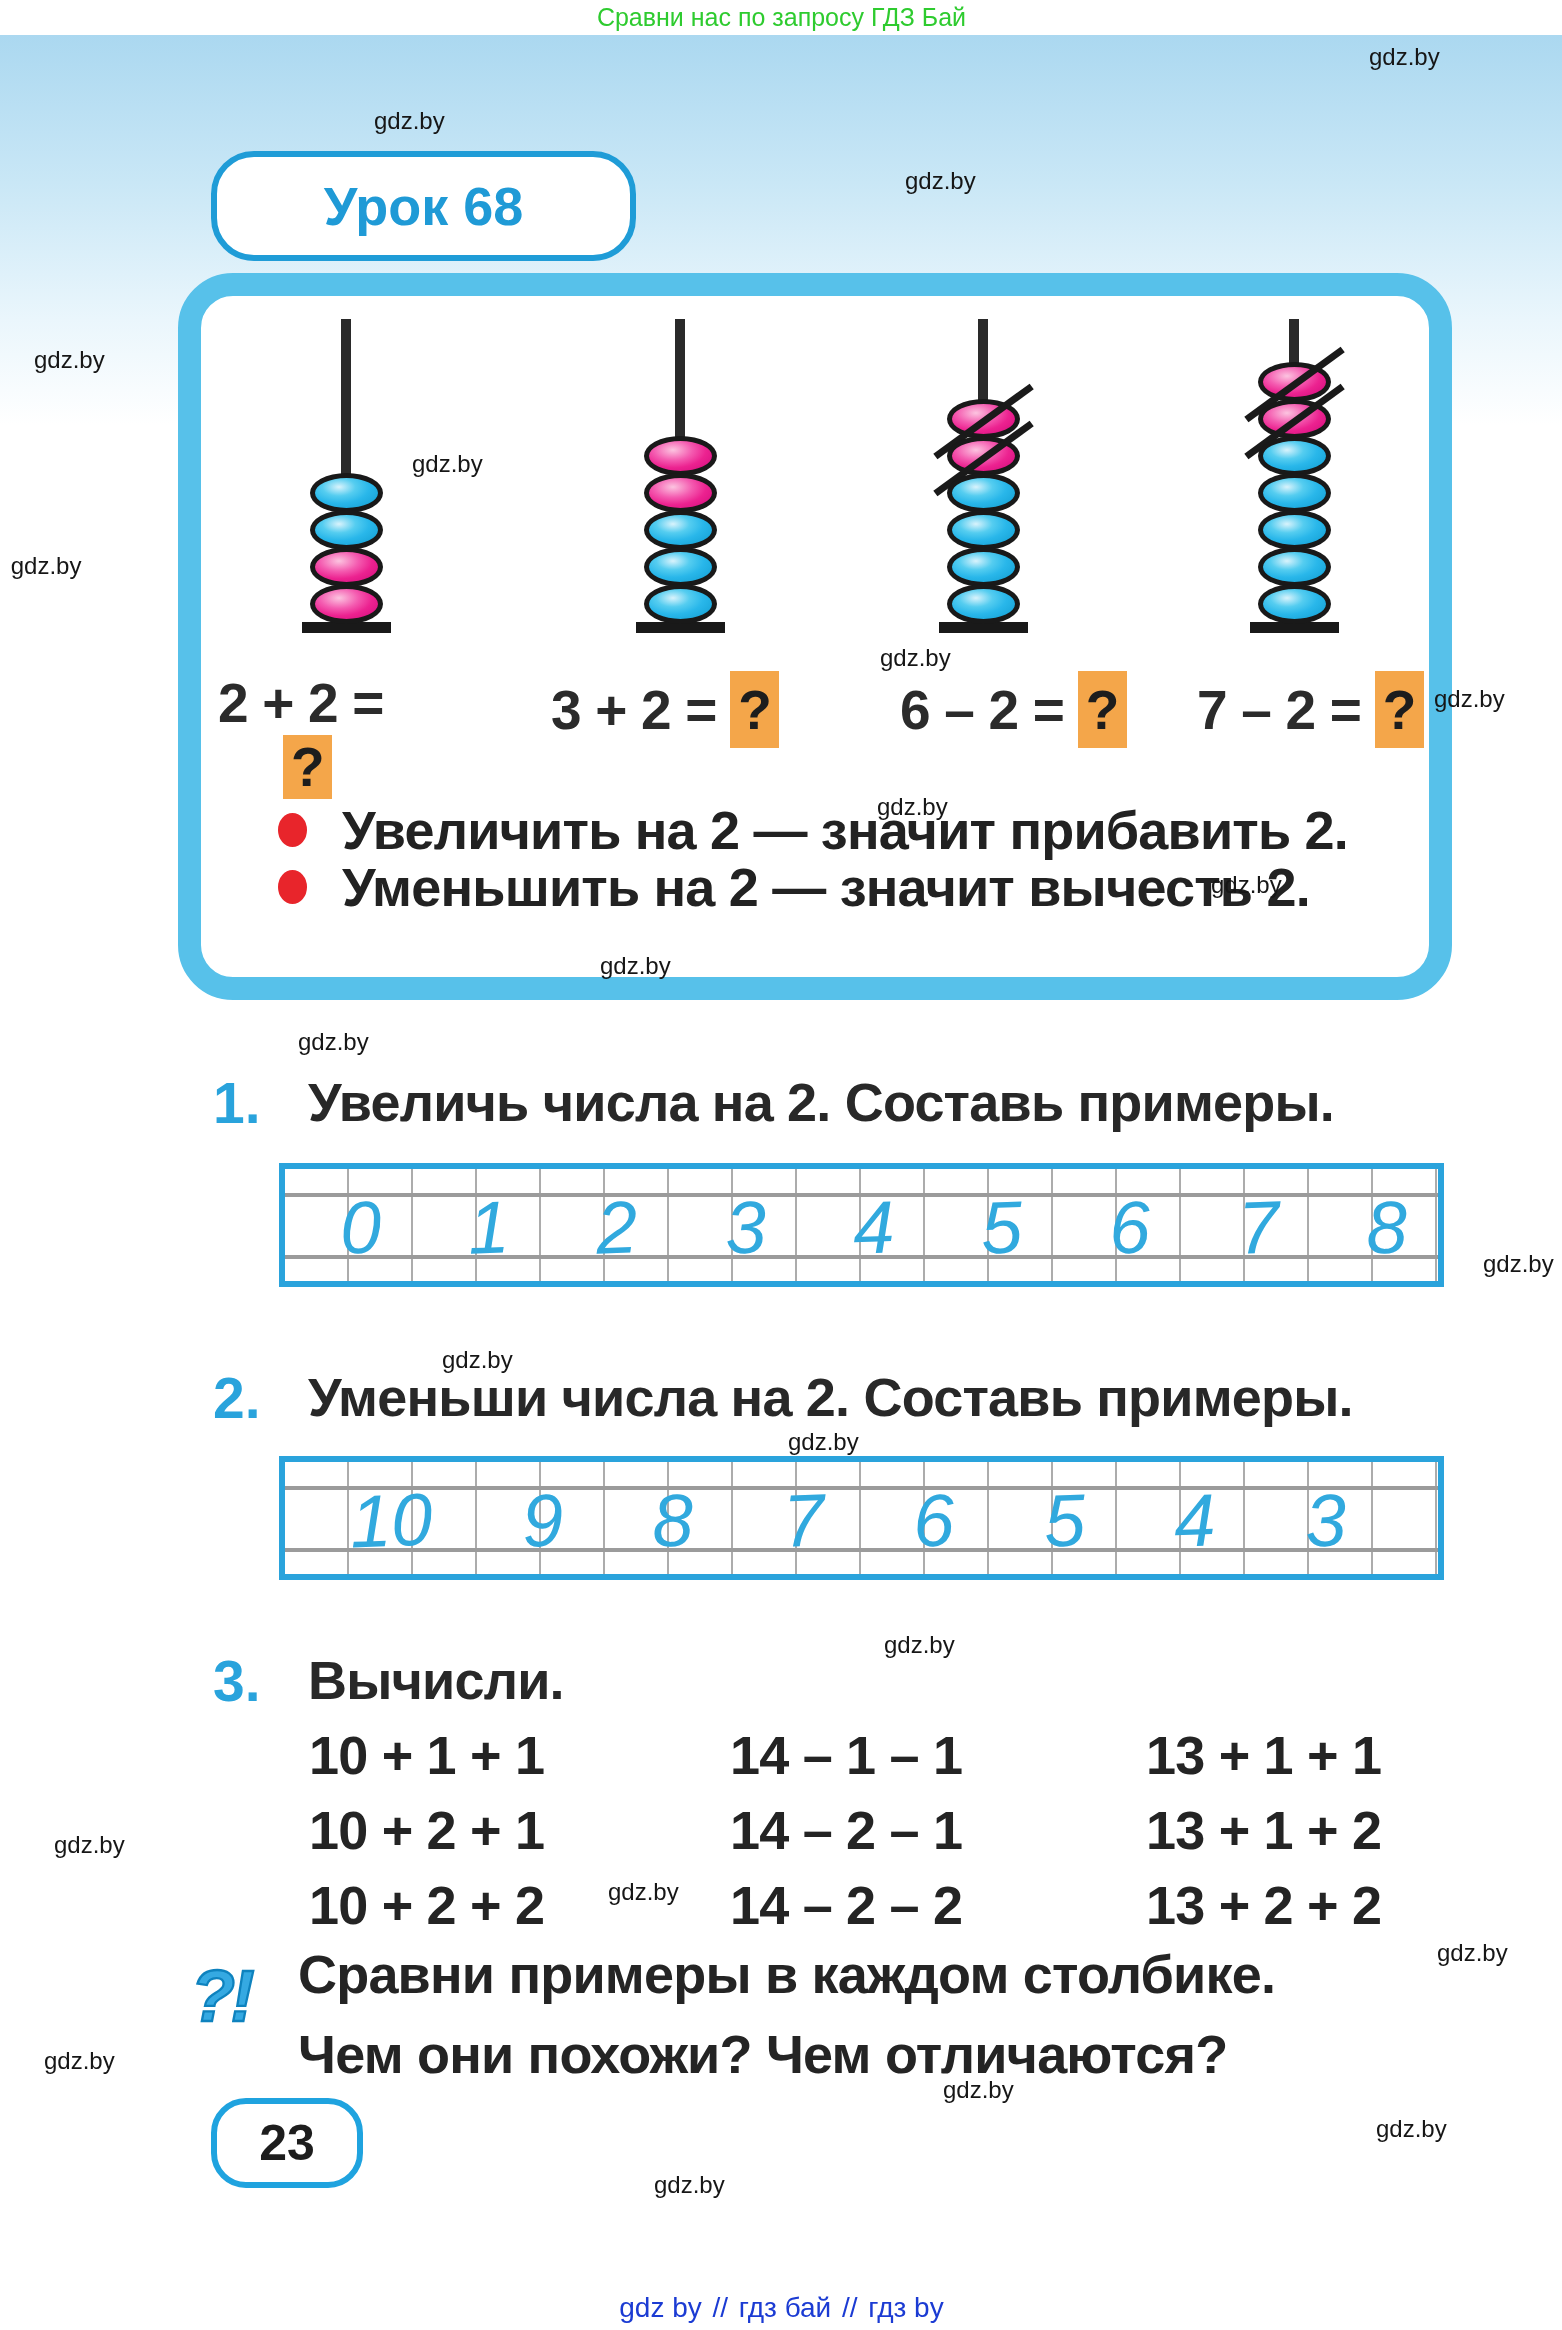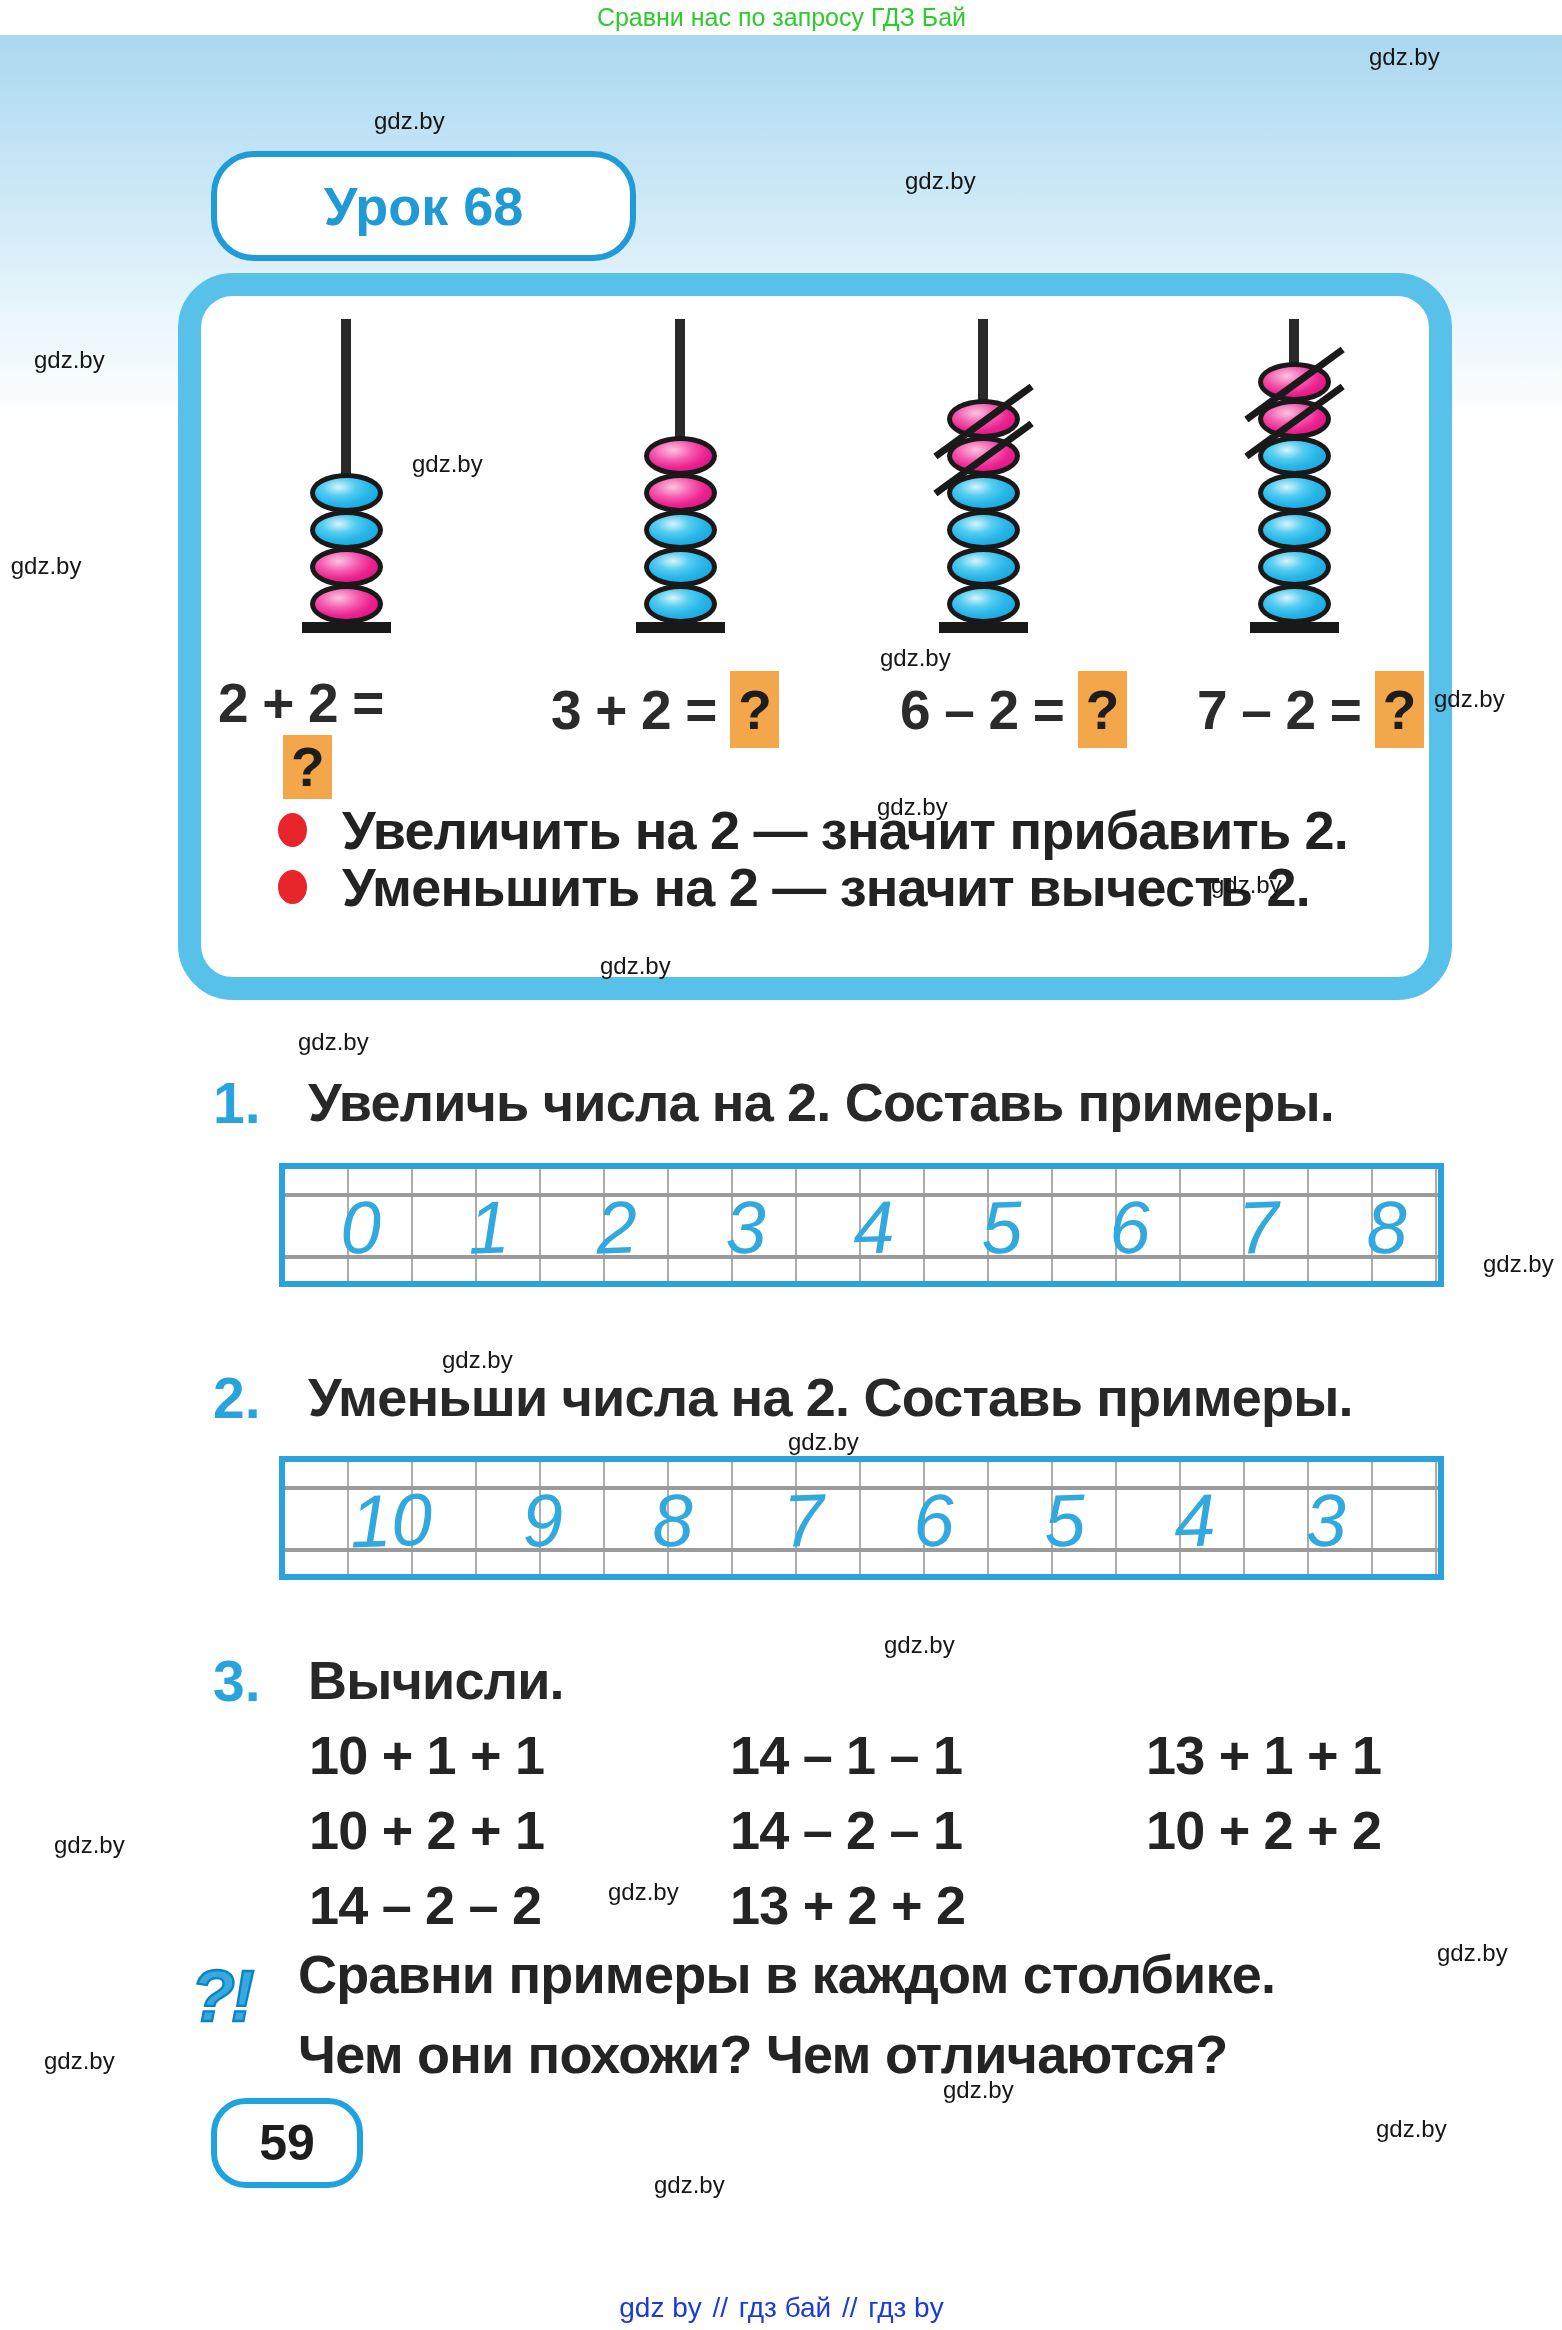--- a/index.html
+++ b/index.html
@@ -205,31 +205,32 @@
   </div>
 
   <span class="ex-num" style="top:1648px;">3.</span>
   <span class="ex-title" style="top:1649px;">Вычисли.</span>
   <div class="calc-grid" id="calc-grid">
       <span class="calc-cell">10 + 1 + 1</span>
       <span class="calc-cell">14 – 1 – 1</span>
       <span class="calc-cell">13 + 1 + 1</span>
       <span class="calc-cell">10 + 2 + 1</span>
       <span class="calc-cell">14 – 2 – 1</span>
+      <span class="calc-cell">13 + 1 + 2</span>
       <span class="calc-cell">10 + 2 + 2</span>
       <span class="calc-cell">14 – 2 – 2</span>
       <span class="calc-cell">13 + 2 + 2</span>
     </div>
 
   <span class="q-icon">?!</span>
   <div class="q-line1"><span class="q-text">Сравни примеры в каждом столбике.</span></div>
   <div class="q-line2"><span class="q-text">Чем они похожи? Чем отличаются?</span></div>
 
   <div class="page-badge">
-    <span>59</span>
+    <span>23</span>
   </div>
 
   <div class="footer" id="footer"><a href="#">gdz by</a><span class="sep">//</span><a href="#">гдз бай</a><span class="sep">//</span><a href="#">гдз by</a></div>
 
 <span class="wm" style="left: 1369px; top: 43px;">gdz.by</span>
     <span class="wm" style="left: 374px; top: 107px;">gdz.by</span>
     <span class="wm" style="left: 905px; top: 167px;">gdz.by</span>
     <span class="wm" style="left: 34px; top: 346px;">gdz.by</span>
     <span class="wm" style="left: 412px; top: 450px;">gdz.by</span>
     <span class="wm" style="left: 10.7px; top: 552px;">gdz.by</span>

